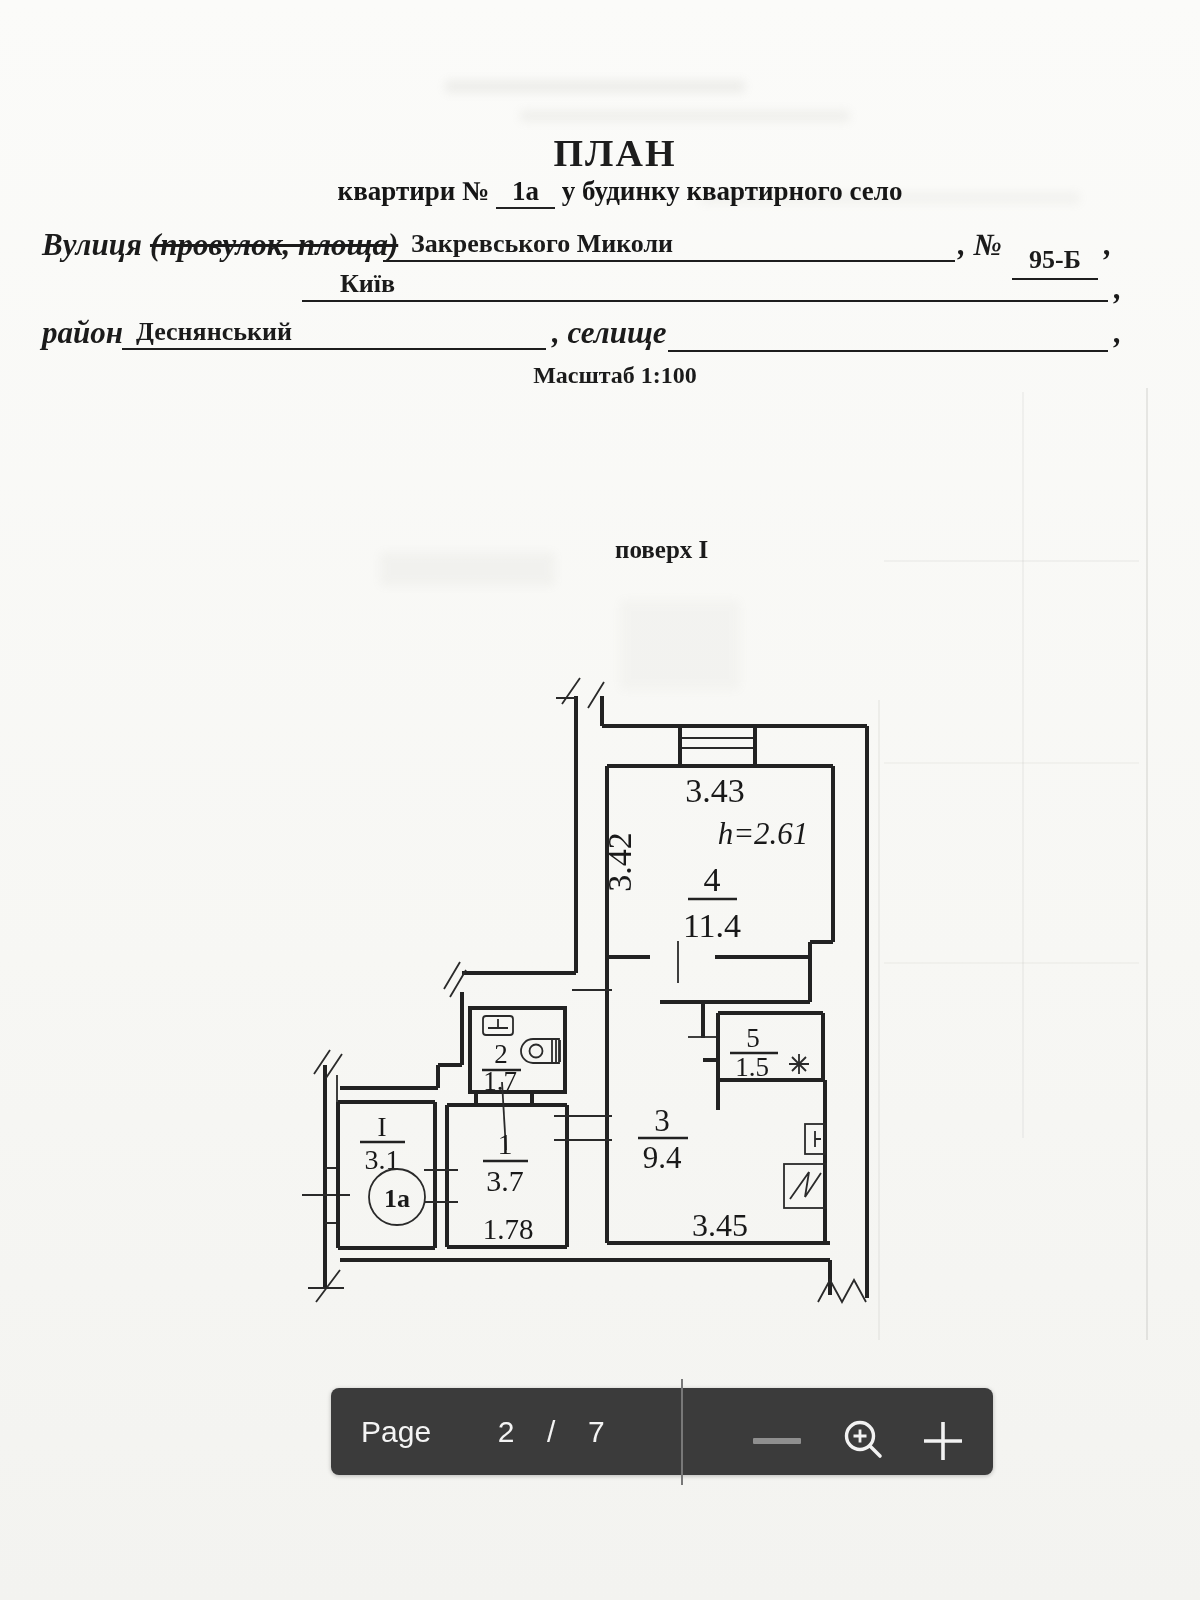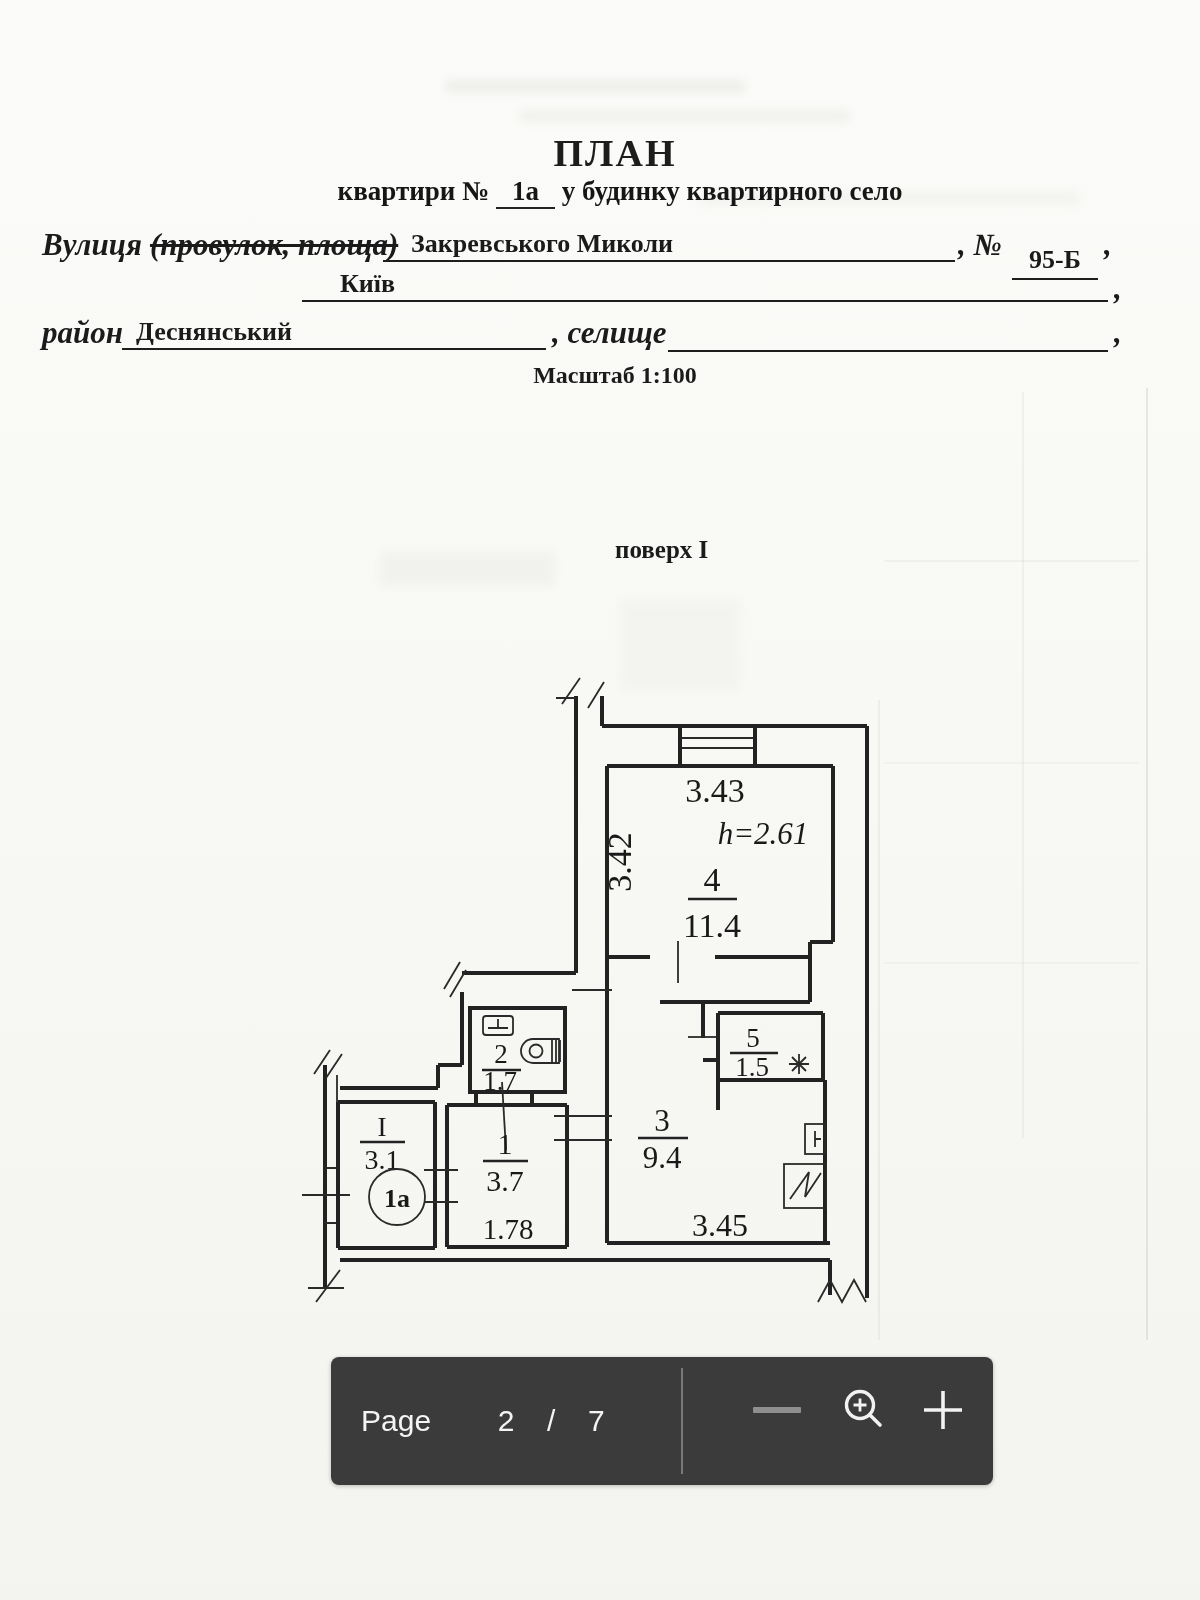--- a/index.html
+++ b/index.html
@@ -28,21 +28,21 @@
   .bleed{position:absolute;background:#84847a;}
   .smudge{position:absolute;background:#9a9a90;filter:blur(5px);border-radius:4px;}
   
   .plan{position:absolute;left:300px;top:650px;text-align:center;}
   .plan svg{display:block;}
   .w{stroke:#222;stroke-width:4;fill:none;stroke-linejoin:miter;}
   .t{stroke:#2a2a2a;stroke-width:1.8;fill:none;}
   .m{stroke:#222;stroke-width:2.4;fill:none;}
   .pt{font-family:"Liberation Serif",serif;fill:#191919;}
   
-  .toolbar{position:absolute;left:331px;top:1357px;width:662px;height:128px;
+  .toolbar{position:absolute;left:331px;top:1388px;width:662px;height:87px;
     background:#3b3b3b;border-radius:8px;display:flex;align-items:center;
     font-family:"Liberation Sans",sans-serif;color:#f2f2f2;
     box-shadow:0 1px 4px rgba(0,0,0,0.25);}
   .tb-left{display:flex;align-items:center;width:350px;padding-left:30px;box-sizing:border-box;}
   .tb-text{font-size:30px;color:#f4f4f4;}
   .tb-page-label{margin-right:58px;}
   .tb-num{width:34px;text-align:center;}
   .tb-slash{margin:0 24px;}
   .tb-divider{width:2px;height:106px;background:#787878;flex:0 0 auto;}
   .tb-right{flex:1;position:relative;height:100%;}

